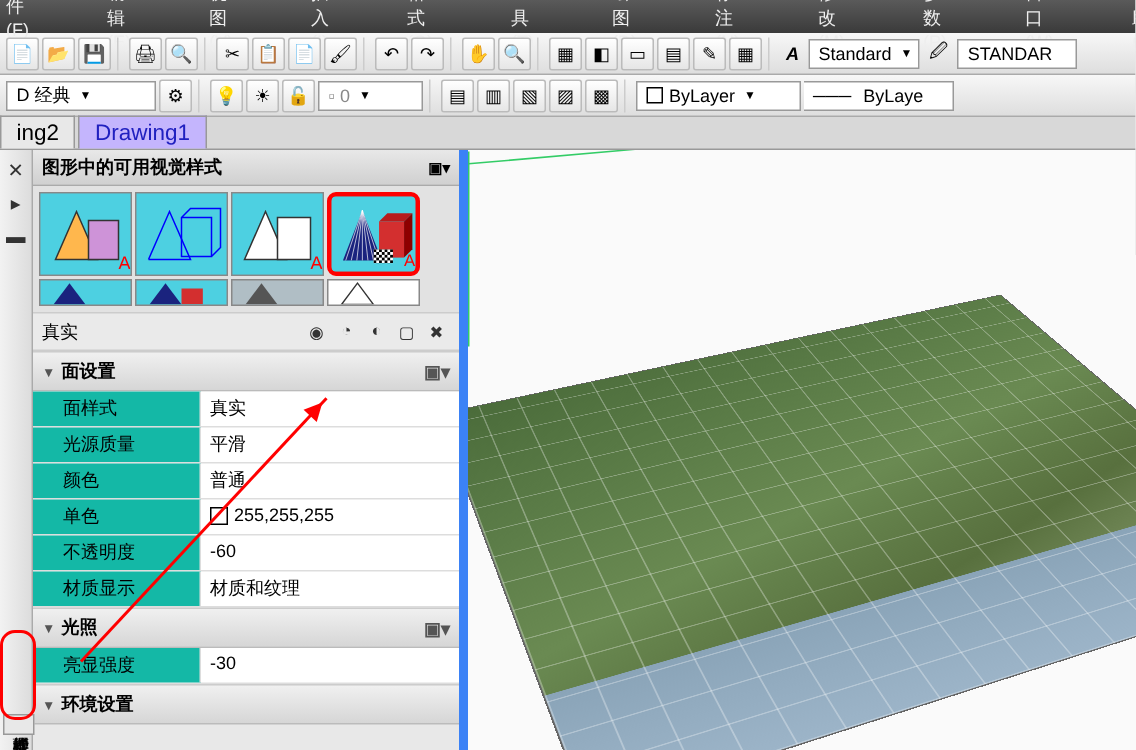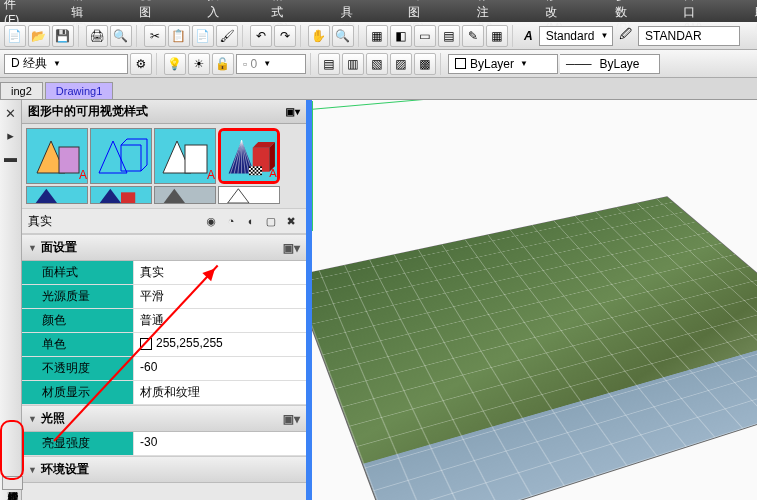--- a/index.html
+++ b/index.html
@@ -12,21 +12,21 @@
 
 .toolbar-row { background: linear-gradient(#f7f7f7, #dedede); height: 28px; border-bottom: 1px solid #aaa; display: flex; align-items: center; padding: 0 4px; gap: 2px; }
 .tool-btn { width: 22px; height: 22px; border: 1px solid #bbb; background: linear-gradient(#fff,#e6e6e6); border-radius: 2px; display: flex; align-items: center; justify-content: center; }
 .tool-sep { width: 4px; height: 22px; border-left: 1px solid #ccc; margin: 0 2px; }
 .tool-combo { height: 20px; border: 1px solid #999; background: #fff; display: flex; align-items: center; padding: 0 4px 0 6px; font-size: 11px; }
 .tool-combo .arrow { margin-left: 6px; font-size: 8px; }
 .std-label { display: flex; align-items: center; }
 
 
 .tabs-row { background: #d8d8d8; height: 22px; display: flex; align-items: flex-end; border-bottom: 1px solid #999; }
-.tab { padding: 2px 10px; border: 1px solid #999; border-bottom: none; background: #e8e8e8; margin-right: 2px; font-size: 11px; }
+.tab { padding: 2px 10px; border: 1px solid #999; border-bottom: none; background: #e8e8e8; margin-right: 2px; font-size: 15px; }
 .tab.active { background: #c4b5fd; color: #2020c0; }
 
 
 .main { display: flex; height: calc(500px - 22px - 28px - 28px - 22px); }
 .side-tools { width: 22px; background: linear-gradient(90deg,#f2f2f2,#dcdcdc); border-right: 1px solid #aaa; display: flex; flex-direction: column; align-items: center; gap: 4px; padding-top: 4px; }
 .side-ic { width: 18px; height: 18px; display:flex; align-items:center; justify-content:center; font-size: 13px; color:#333; }
 
 .palette { width: 290px; background: #e8e8e8; border-right: 6px solid #3b82f6; display: flex; flex-direction: column; }
 .palette-header { background: linear-gradient(#e8e8e8,#d0d0d0); padding: 3px 6px; font-weight: bold; font-size: 12px; border-bottom: 1px solid #aaa; display:flex; justify-content:space-between; align-items:center; }
 .thumb-strip { display: flex; flex-wrap: wrap; padding: 4px; gap: 2px; background: #e2e2e2; position: relative; }
@@ -105,27 +105,27 @@
   <div class="tool-btn">▤</div>
   <div class="tool-btn">✎</div>
   <div class="tool-btn">▦</div>
   <div class="tool-sep"></div>
   <div class="std-label" style="font-style:italic;font-weight:bold;margin:0 4px">A</div>
   <div class="tool-combo">
       <span>Standard</span>
       <span class="arrow">▼</span>
     </div>
   <div class="std-label" style="margin:0 4px">🖉</div>
-  <div class="tool-combo" style="width:102px">
+  <div class="tool-combo" style="width:80px">
       <span>STANDAR</span>
     </div>
 </div>
 
 <div class="toolbar-row">
-  <div class="tool-combo" style="width:124px">
+  <div class="tool-combo" style="width:100px">
       <span>D 经典</span>
       <span class="arrow">▼</span>
     </div>
   <div class="tool-btn">⚙</div>
   <div class="tool-sep"></div>
   <div class="tool-btn">💡</div>
   <div class="tool-btn">☀</div>
   <div class="tool-btn">🔓</div>
   <div class="tool-combo" style="width:70px">
       <span style="color:#888">▫ 0</span>

